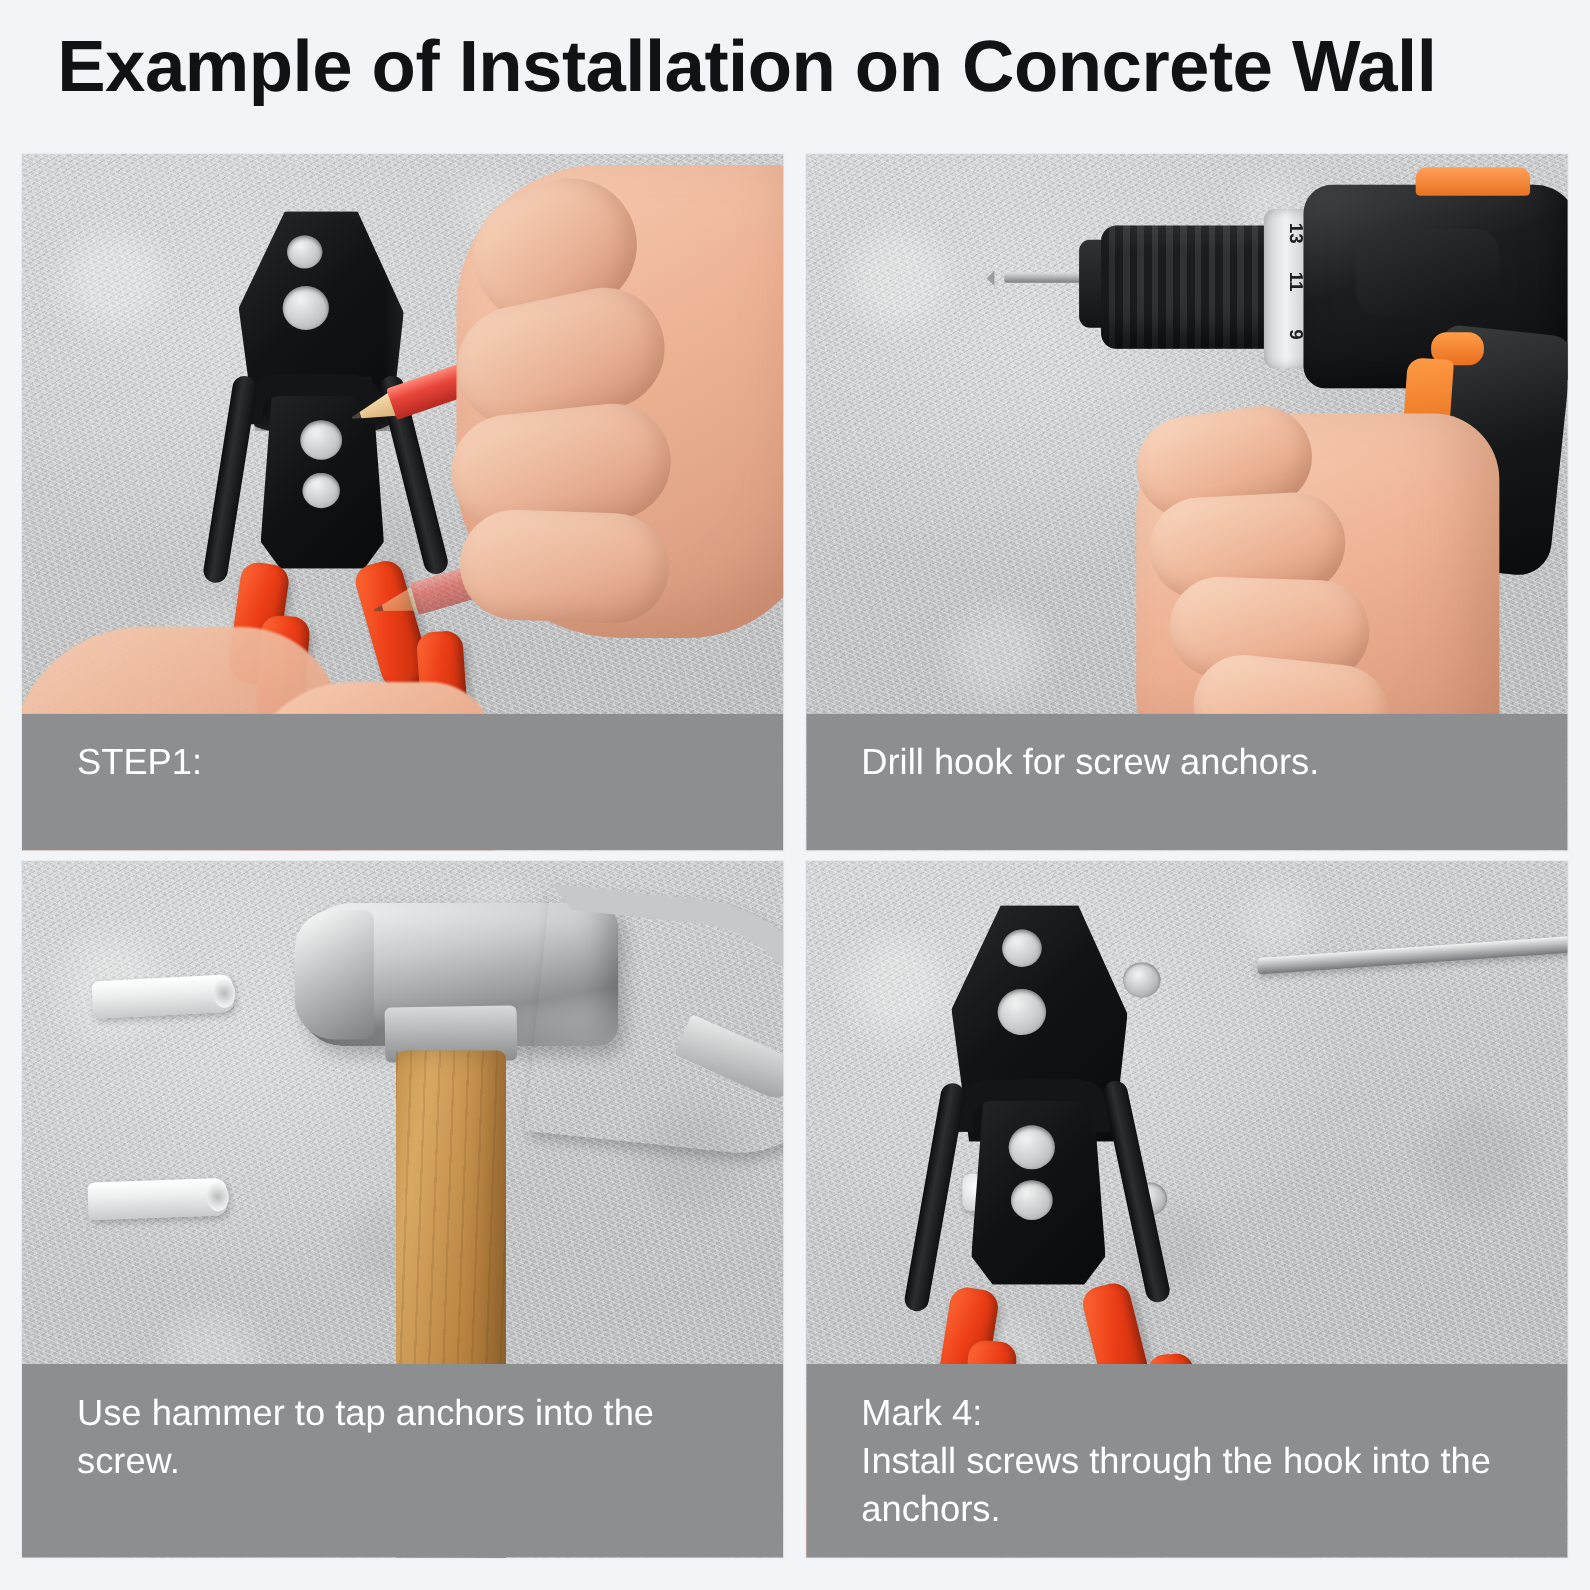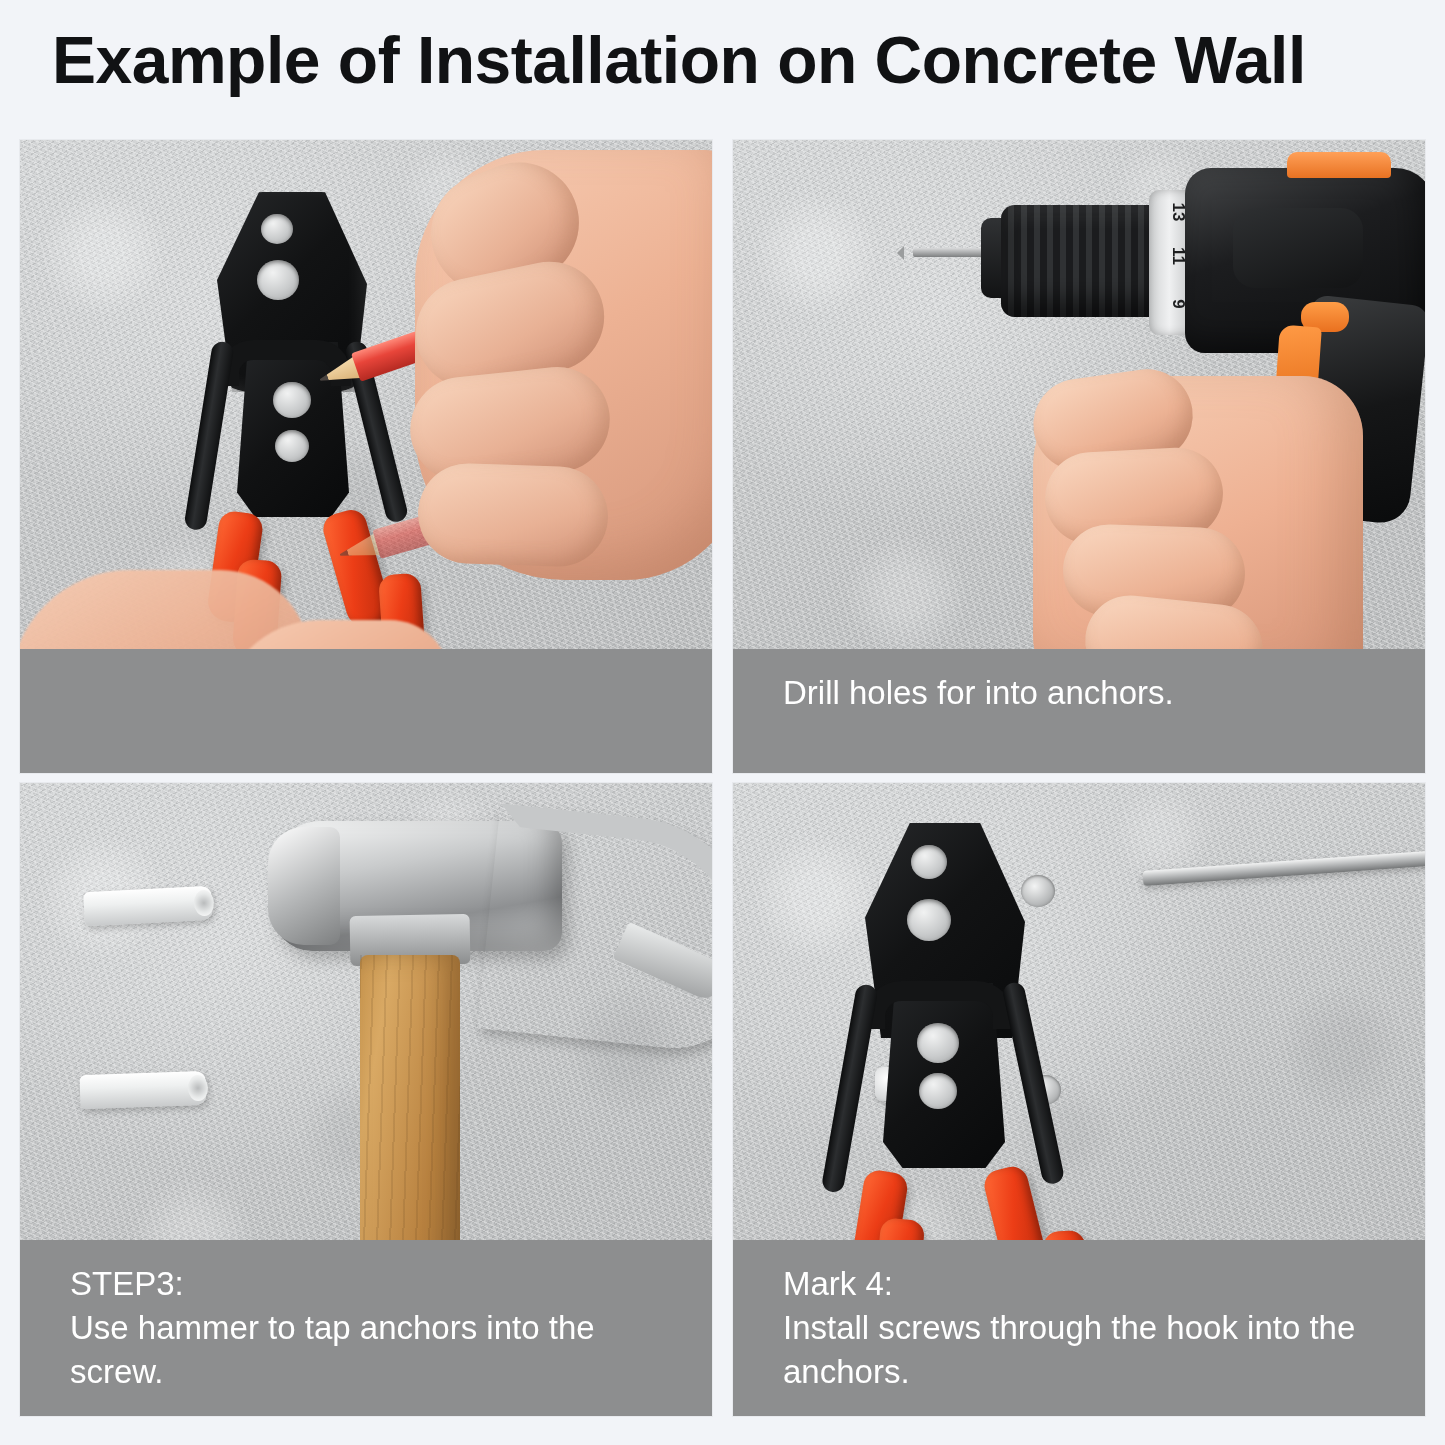--- a/index.html
+++ b/index.html
@@ -424,20 +424,21 @@
 
       <div class="hand handTop"></div>
       <div class="finger f1"></div>
       <div class="finger f2"></div>
       <div class="finger f3"></div>
       <div class="finger f4"></div>
       <div class="hand handBot"></div>
       <div class="hand thumbBot"></div>
 
       <div class="caption cap-h124">
+        <span class="step">STEP1:</span>
       </div>
     </div>
 
     <div class="panel p2">
       <div class="wall">
         <div class="base"></div>
           <div class="tex"></div>
           <div class="blotch"></div>
       </div>
 
@@ -458,21 +459,21 @@
         <div class="trigger"></div>
       </div>
 
       <div class="hand2"></div>
       <div class="fing g1"></div>
       <div class="fing g2"></div>
       <div class="fing g3"></div>
       <div class="fing g4"></div>
 
       <div class="caption cap-h124">
-        <span class="desc">Drill holes for into anchors.</span>
+        <span class="desc">Drill hook for screw anchors.</span>
       </div>
     </div>
 
     <div class="panel p3">
       <div class="wall">
         <div class="base"></div>
           <div class="tex"></div>
           <div class="blotch"></div>
       </div>
 
@@ -481,21 +482,20 @@
 
       <div class="hammerHead"></div>
       <div class="hammerFace"></div>
       <div class="claw"></div>
       <div class="clawTip"></div>
       <div class="wedge"></div>
       <div class="handle"></div>
       <div class="grain"></div>
 
       <div class="caption cap-h176">
-        <span class="step">STEP3:</span>
         <span class="desc">Use hammer to tap anchors into the screw.</span>
       </div>
     </div>
 
     <div class="panel p4">
       <div class="wall">
         <div class="base"></div>
           <div class="tex"></div>
           <div class="blotch"></div>
       </div>

